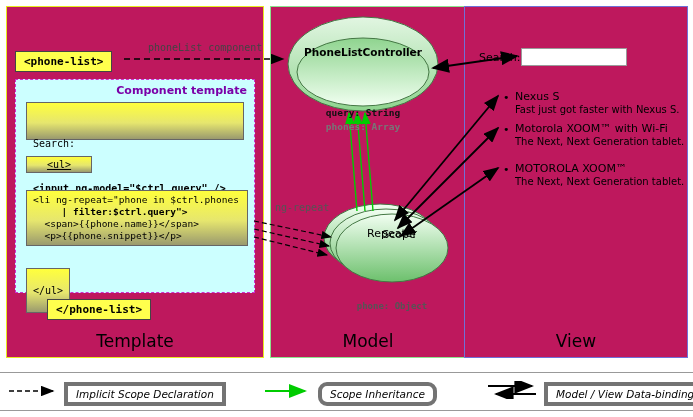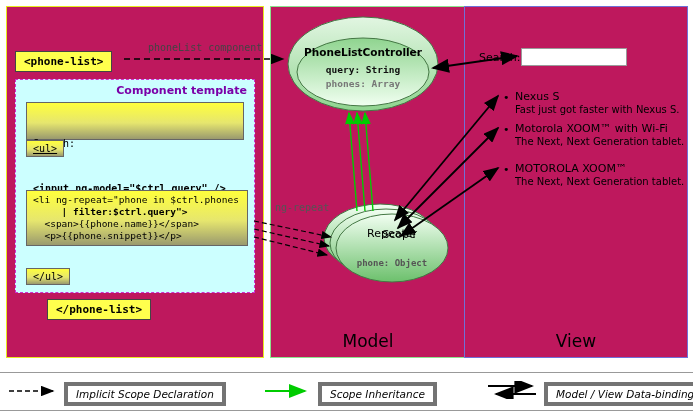--- a/index.html
+++ b/index.html
@@ -24,42 +24,42 @@
                    background:#ccffff; border:1px dashed #cf2fcf; }
   .component-title { position:absolute; top:4px; right:7px; font-size:11px;
                      font-weight:bold; color:#7a00a8; }
 
   .ybox { background:linear-gradient(180deg,#ffff3c 0%,#e6e66e 55%,#9a9a6e 100%);
           border:1px solid #666; position:absolute;
           font-family:"DejaVu Sans Mono", monospace; color:#000; }
   .search-codebox { left:10px; top:22px; width:218px; height:38px; padding:3px 6px;
                     font-size:10px; line-height:15px; white-space:pre; }
   .input-code { font-weight:bold; }
-  .ul-box { left:10px; top:60px; padding:2px 6px; font-size:10px; white-space:pre;text-decoration:underline; }
+  .ul-box { left:10px; top:76px; padding:2px 20px; font-size:10px; white-space:pre;text-decoration:underline; }
   .li-box { left:10px; top:110px; width:222px; padding:3px 6px; font-size:9.5px;
             line-height:12px; }
   .li-box div { white-space:pre; }
   .li-line-bold { font-weight:bold; }
-  .ul-close-box { left:10px; top:188px; padding:2px 6px; font-size:10px; white-space:pre; }
+  .ul-close-box { left:10px; top:188px; padding:16px 6px; font-size:10px; white-space:pre; }
 
   
   .view-search-label { position:absolute; left:14px; top:44px; font-size:11px; }
   .view-search-input { position:absolute; left:56px; top:41px; width:106px; height:18px;
                        border:1px solid #9a9a9a; background:#fff; font-size:11px; padding:0 3px; }
   .vitem-bullet { position:absolute; left:38px; font-size:11px; }
   .vitem-name { position:absolute; left:50px; font-size:11px; color:#000; white-space:nowrap; }
   .vitem-snippet { position:absolute; left:50px; font-size:10px; color:#000; white-space:nowrap; }
 
   
   .overlay { position:absolute; left:0; top:0; width:693px; height:417px;
              pointer-events:none; z-index:5; }
   .elabel { position:absolute; z-index:6; text-align:center; pointer-events:none; }
   .scope-title { left:288px; top:23px; width:150px; font-size:10.5px; font-weight:bold; }
   .ctrl-title  { left:288px; top:46px; width:150px; font-size:10.5px; font-weight:bold; }
-  .prop { font-family:"DejaVu Sans Mono", monospace; font-weight:bold; font-size:9.5px; }
+  .prop { font-family:"DejaVu Sans Mono", monospace; font-weight:bold; font-size:9.5px;margin-top:43px; }
   .query-prop  { left:288px; top:64px; width:150px; color:#111; }
   .phones-prop { left:288px; top:78px; width:150px; color:#777; }
   .rep-line1 { left:337px; top:227px; width:110px; font-size:11px; }
   .rep-line2 { left:337px; top:228px; width:124px; font-size:11px; }
   .phone-prop { left:337px; top:258px; width:110px; color:#555; font-size:9px; }
 
   .arrow-label { position:absolute; z-index:6; font-family:"DejaVu Sans Mono", monospace;
                  font-size:10px; color:#555; pointer-events:none; white-space:nowrap;padding-left:12px; }
   .phonelist-comp-label { left:136px; top:42px; color:#444; }
   .ng-repeat-label { left:263px; top:202px; }
@@ -94,20 +94,21 @@
         <div class="li-line-bold">     | filter:$ctrl.query"&gt;</div>
         <div>  &lt;span&gt;{{phone.name}}&lt;/span&gt;</div>
         <div>  &lt;p&gt;{{phone.snippet}}&lt;/p&gt;</div>
       </div>
 
       <div class="ybox ul-close-box">&lt;/ul&gt;</div>
     </div>
 
     <div class="tagbox code" style="left:8px; top:292px;margin-left:32px;">&lt;/phone-list&gt;</div>
 
+    <div class="panel-label">Template</div>
   </div>
 
   <div class="panel model-panel">
     <div class="panel-label">Model</div>
   </div>
 
   <div class="panel view-panel">
     <div class="view-search-label">Search:</div>
     <input class="view-search-input" style="">
 
@@ -199,21 +200,21 @@
   <div class="legend-item-box" style="left:64px; top:382px;">Implicit Scope Declaration</div>
 
   <svg class="legend-arrow" style="left:264px; top:384px;" width="50" height="14">
     <defs>
       <marker id="ml2" markerWidth="9" markerHeight="7" refX="8" refY="3.5" orient="auto">
         <path d="M0,0 L9,3.5 L0,7 Z" fill="#00cc00"></path>
       </marker>
     </defs>
     <line x1="1" y1="7" x2="41" y2="7" stroke="#00cc00" stroke-width="2" marker-end="url(#ml2)"></line>
   </svg>
-  <div class="legend-item-box" style="left:318px; top:382px;">Scope Inheritance</div>
+  <div class="legend-item-box" style="left:318px; top:382px;border-radius:9px;">Scope Inheritance</div>
 
   <svg class="legend-arrow" style="left:486px; top:381px;" width="56" height="18">
     <defs>
       <marker id="ml3" markerWidth="9" markerHeight="7" refX="8" refY="3.5" orient="auto">
         <path d="M0,0 L9,3.5 L0,7 Z" fill="#000"></path>
       </marker>
     </defs>
     <line x1="2" y1="5" x2="46" y2="5" stroke="#000" stroke-width="2.2" marker-end="url(#ml3)"></line>
     <line x1="50" y1="13" x2="10" y2="13" stroke="#000" stroke-width="2.2" marker-end="url(#ml3)"></line>
   </svg>

